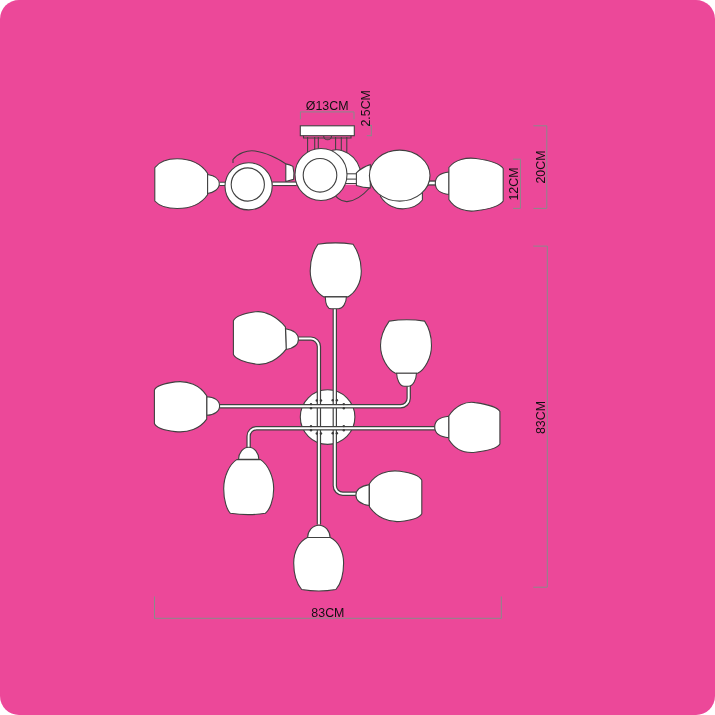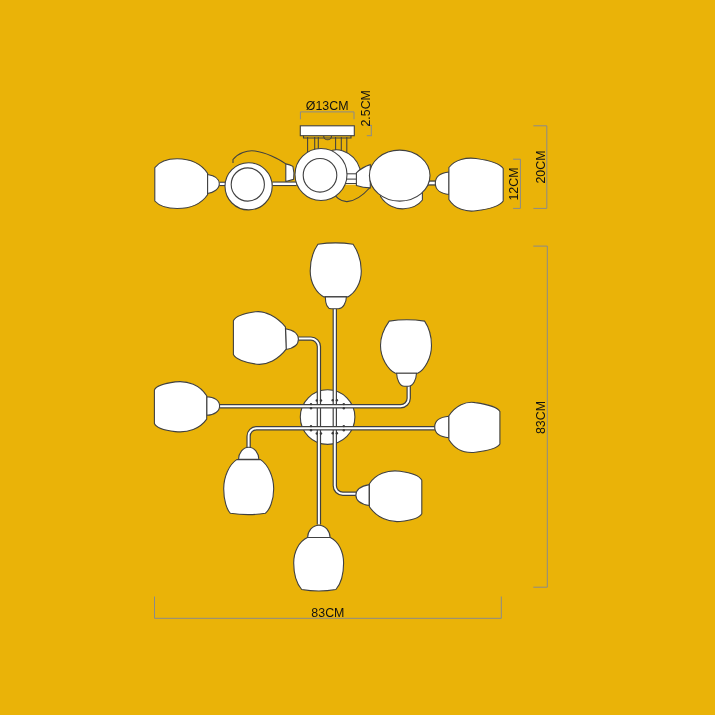--- a/index.html
+++ b/index.html
@@ -1,16 +1,16 @@
 <!DOCTYPE html>
 <html><head>
 <meta charset="utf-8">
 <style>
   html,body{margin:0;padding:0;background:#fff;}
-  #c{width:715px;height:715px;position:relative;background:#eab308;overflow:hidden;will-change:transform;transform:translateZ(0);}
+  #c{width:715px;height:715px;position:relative;background:#ec4899;overflow:hidden;will-change:transform;transform:translateZ(0);border-radius:19px;}
   svg{position:absolute;left:0;top:0;}
   text{font-family:"Liberation Sans", sans-serif;fill:#111;-webkit-font-smoothing:antialiased;}
 </style>
 </head>
 <body>
 <div id="c">
 <svg width="715" height="715" viewBox="0 0 715 715">
   <g id="sideview" fill="#fff" stroke="#404040" stroke-width="1.1">
 
     <g stroke-width="1.05" fill="none">

